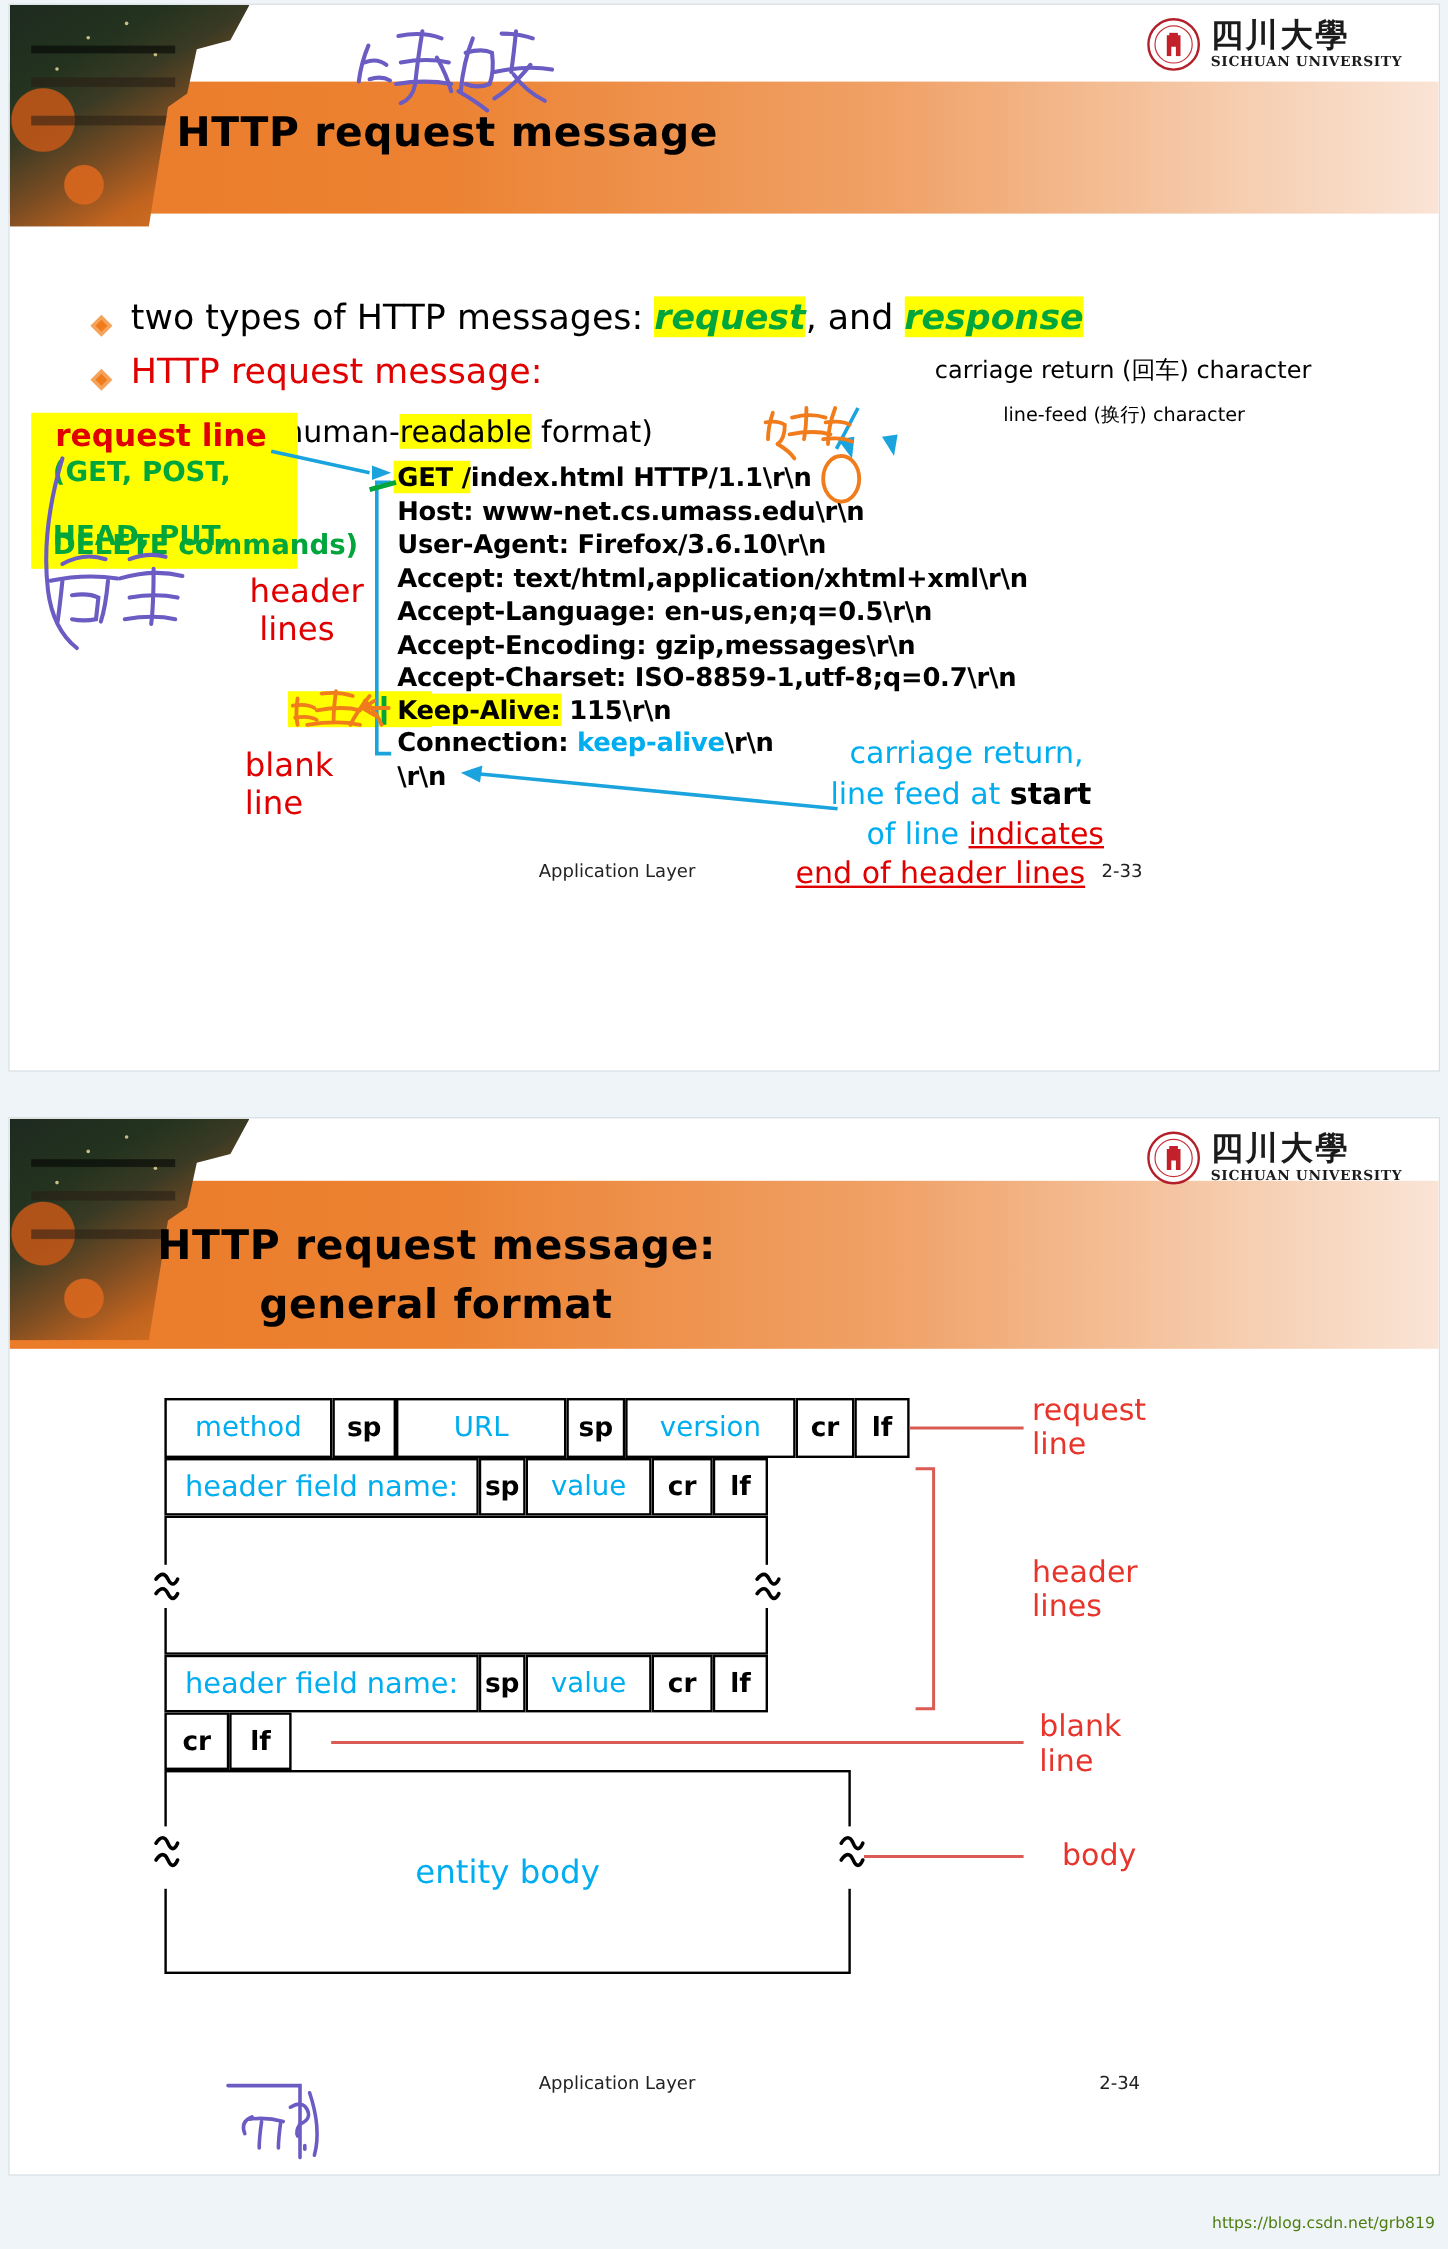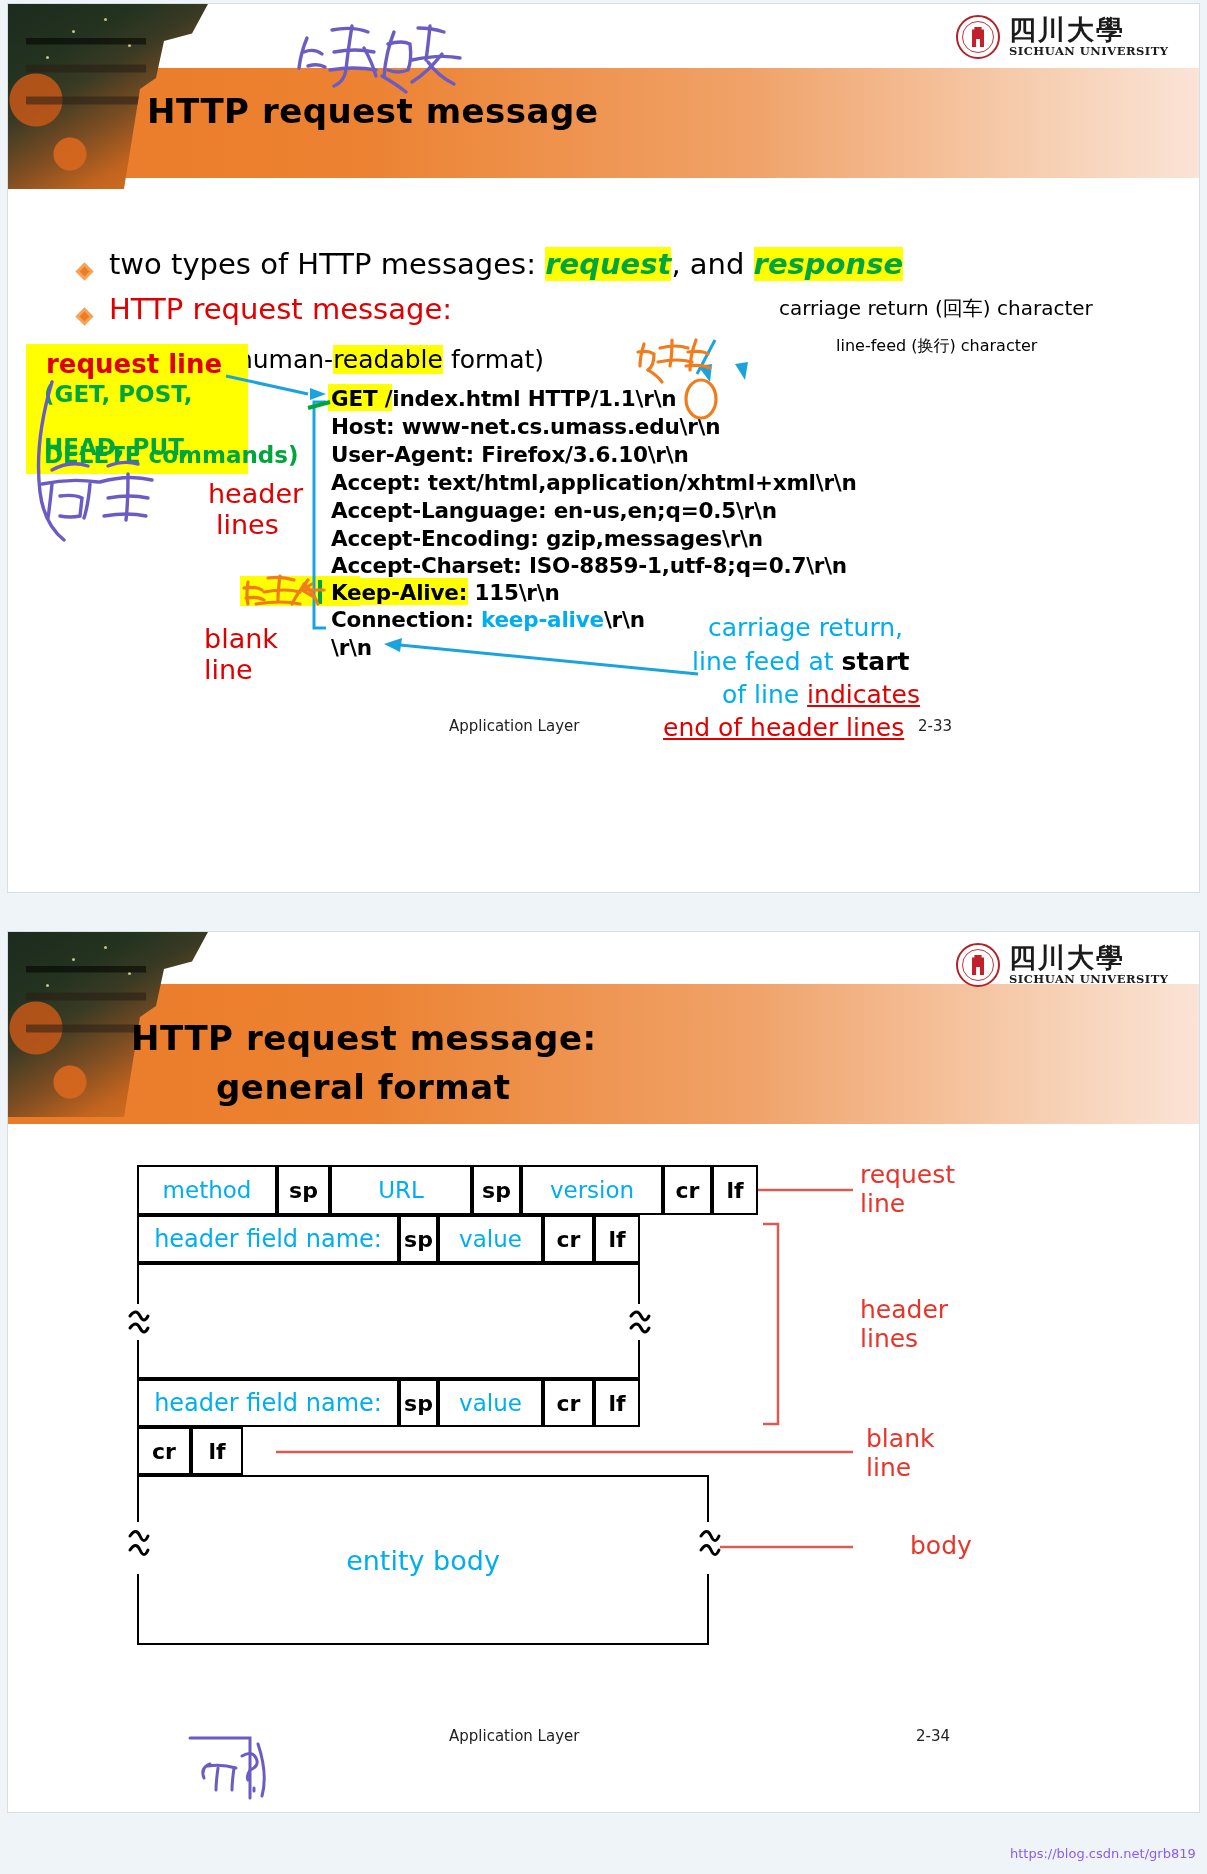--- a/index.html
+++ b/index.html
@@ -101,21 +101,21 @@
     position:absolute;border:2.5px solid #000;box-sizing:border-box;background:#fff;
     display:flex;align-items:center;justify-content:center;
     font-family:"DejaVu Sans", sans-serif;font-size:23px;color:#00aeef;
   }
   .cell.k{color:#000;font-weight:bold;font-size:22px;}
   .cell.lblue{color:#00aeef;}
   .lbl-red{
     position:absolute;font-family:"DejaVu Sans", sans-serif;font-size:25px;color:#e8352b;line-height:1.16;
   }
   .watermark{
-    position:absolute;font-family:"DejaVu Sans", sans-serif;font-size:13px;color:#8b5cf6;
+    position:absolute;font-family:"DejaVu Sans", sans-serif;font-size:13px;color:#4d7c0f;
   }
 </style>
 </head>
 <body>
 
 <div class="slide" id="slide1">
 
   <div class="banner">
     <div class="banner-bar" style="top:64px;"></div>
     <div class="photo">
@@ -368,19 +368,19 @@
       <path d="M210,836 q-2,14 -2,22"></path>
       <path d="M226,836 q-2,14 -2,22"></path>
       <path d="M234,824 q10,-6 14,2 q4,8 -6,12 q-4,6 -2,10"></path>
       <path d="M246,856 l0,3"></path>
     </g>
   </svg>
 
   <div class="lbl-red" style="left:852px;top:228px;"><span>request</span><br><span>line</span></div>
   <div class="lbl-red" style="left:852px;top:363px;"><span>header</span><br><span>lines</span></div>
   <div class="lbl-red" style="left:858px;top:492px;"><span>blank</span><br><span>line</span></div>
-  <div class="lbl-red" style="left:902px;top:599px;text-align:center;">body</div>
+  <div class="lbl-red" style="left:877px;top:599px;text-align:center;">body</div>
 
   <div class="footer" style="left:441px;top:795px;">Application Layer</div>
   <div class="footer" style="left:908px;top:795px;">2-34</div>
 </div>
 
 <div class="watermark" style="left:1010px;top:1846px;">https://blog.csdn.net/grb819</div>
 
 </body></html>

